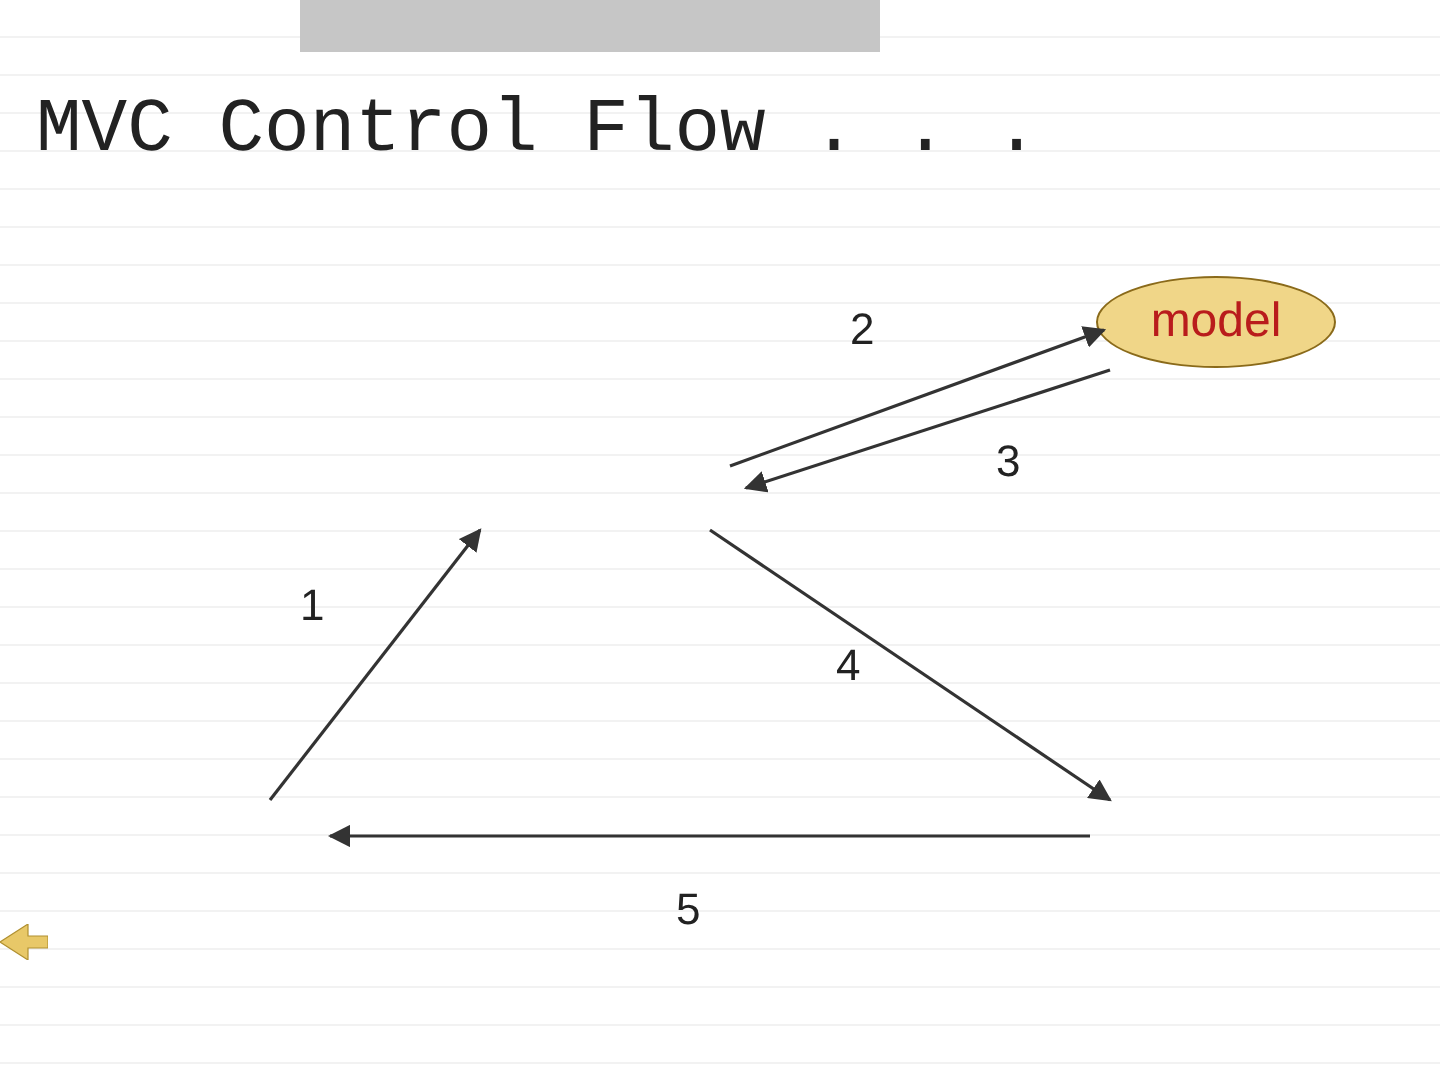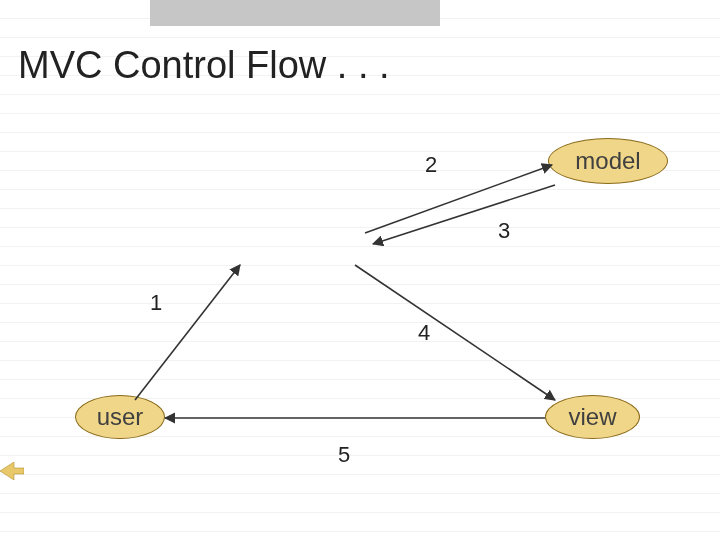--- a/index.html
+++ b/index.html
@@ -29,34 +29,34 @@
     width:290px;height:26px;
     background:#c6c6c6;
     z-index:1;
   }
   .title{
     position:absolute;
     left:18px;top:44px;
     font-size:38px;
     color:#222;
     z-index:2;
-    font-family:Liberation Sans, sans-serif;
+    font-family:Liberation Mono, monospace;
   }
   .stage{
     position:absolute;
     left:0;top:0;width:720px;height:540px;
     z-index:2;
   }
   .box{
     position:absolute;
     background:#f0d688;
     border:1.5px solid #8a6a1a;
     text-align:center;
     font-size:24px;
-    color:#404040;
+    color:#b91c1c;
     display:flex;align-items:center;justify-content:center;
     box-sizing:border-box;
   }
   .oval{border-radius:50%;}
   .lbl{
     position:absolute;
     font-size:22px;
     color:#222;
   }
   .corner-accent{
@@ -97,27 +97,21 @@
     <line x1="355" y1="265" x2="555" y2="400" stroke="#333" stroke-width="1.6" marker-end="url(#ah)"></line>
 
     <line x1="545" y1="418" x2="165" y2="418" stroke="#333" stroke-width="1.6" marker-end="url(#ah)"></line>
   </svg>
 
   <div class="box oval" style="left:548px;top:138px;width:120px;height:46px;">
     <span>model</span>
   </div>
 
 
-  <div class="box oval" style="left:75px;top:395px;width:90px;height:44px;">
-    <span>user</span>
-  </div>
 
-  <div class="box oval" style="left:545px;top:395px;width:95px;height:44px;">
-    <span>view</span>
-  </div>
 
   <span class="lbl" style="left:150px;top:290px;">1</span>
   <span class="lbl" style="left:425px;top:152px;">2</span>
   <span class="lbl" style="left:498px;top:218px;">3</span>
   <span class="lbl" style="left:418px;top:320px;">4</span>
   <span class="lbl" style="left:338px;top:442px;">5</span>
 </div>
 
 <svg class="corner-accent" viewBox="0 0 24 18">
   <path d="M0 9 L14 0 L14 6 L24 6 L24 12 L14 12 L14 18 Z" fill="#e8c868" stroke="#b09030" stroke-width="0.6"></path>

